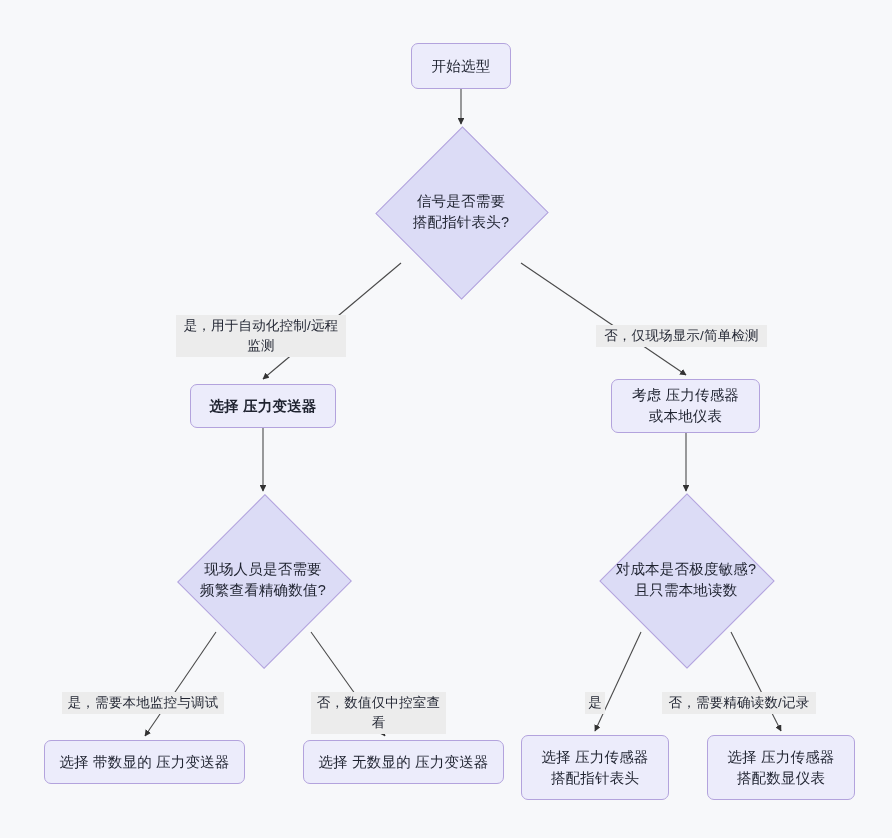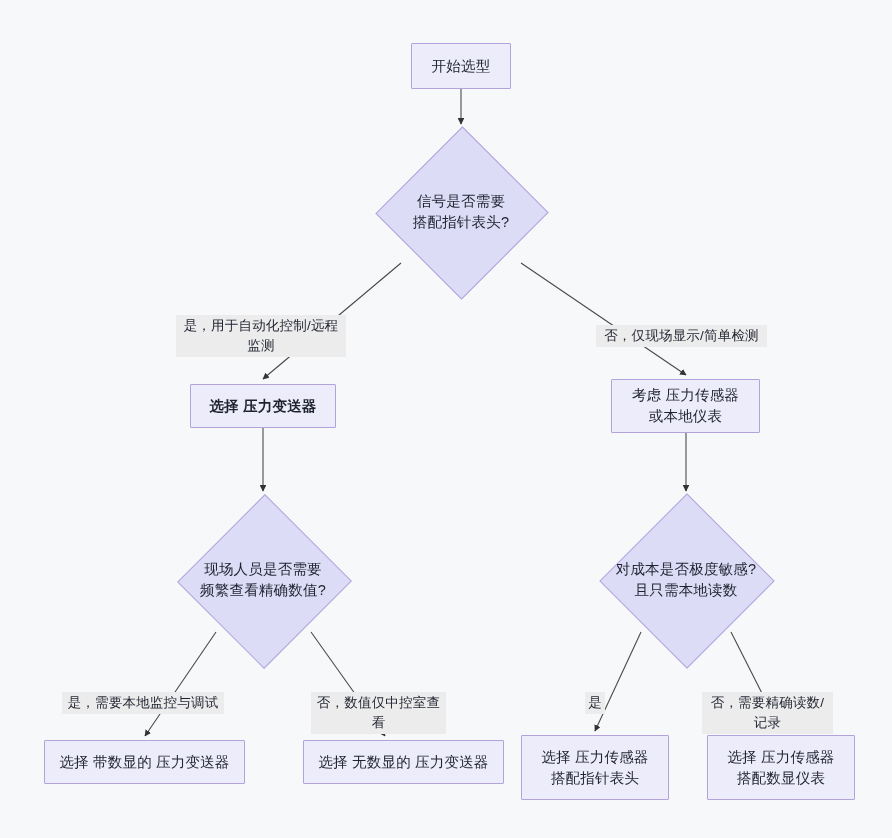--- a/index.html
+++ b/index.html
@@ -33,21 +33,21 @@
     position: absolute;
     box-sizing: border-box;
     display: flex;
     align-items: center;
     justify-content: center;
     text-align: center;
   }
   .node-rect {
     background: #ececfb;
     border: 1px solid #b3a3dd;
-    border-radius: 1px;
+    border-radius: 7px;
   }
   .node-label {
     color: #1f2330;
     font-size: 14.5px;
     line-height: 21px;
     letter-spacing: 0.2px;
     white-space: pre-line;
     pointer-events: none;
   }
   
@@ -159,15 +159,15 @@
 
   <div class="edge-label" style="left:176px; top:315px; width:170px;">是，用于自动化控制/远程
 监测</div>
 
   <div class="edge-label" style="left:62px; top:692px; width:162px;">是，需要本地监控与调试</div>
 
   <div class="edge-label" style="left:311px; top:692px; width:135px;">否，数值仅中控室查看</div>
 
   <div class="edge-label" style="left:585px; top:692px; width:20px;">是</div>
 
-  <div class="edge-label" style="left:702px; top:692px; width:131px;">否，需要精确读数/记录</div>
+  <div class="edge-label" style="left:662px; top:692px; width:154px;">否，需要精确读数/记录</div>
 
 </div>
 
 </body></html>

